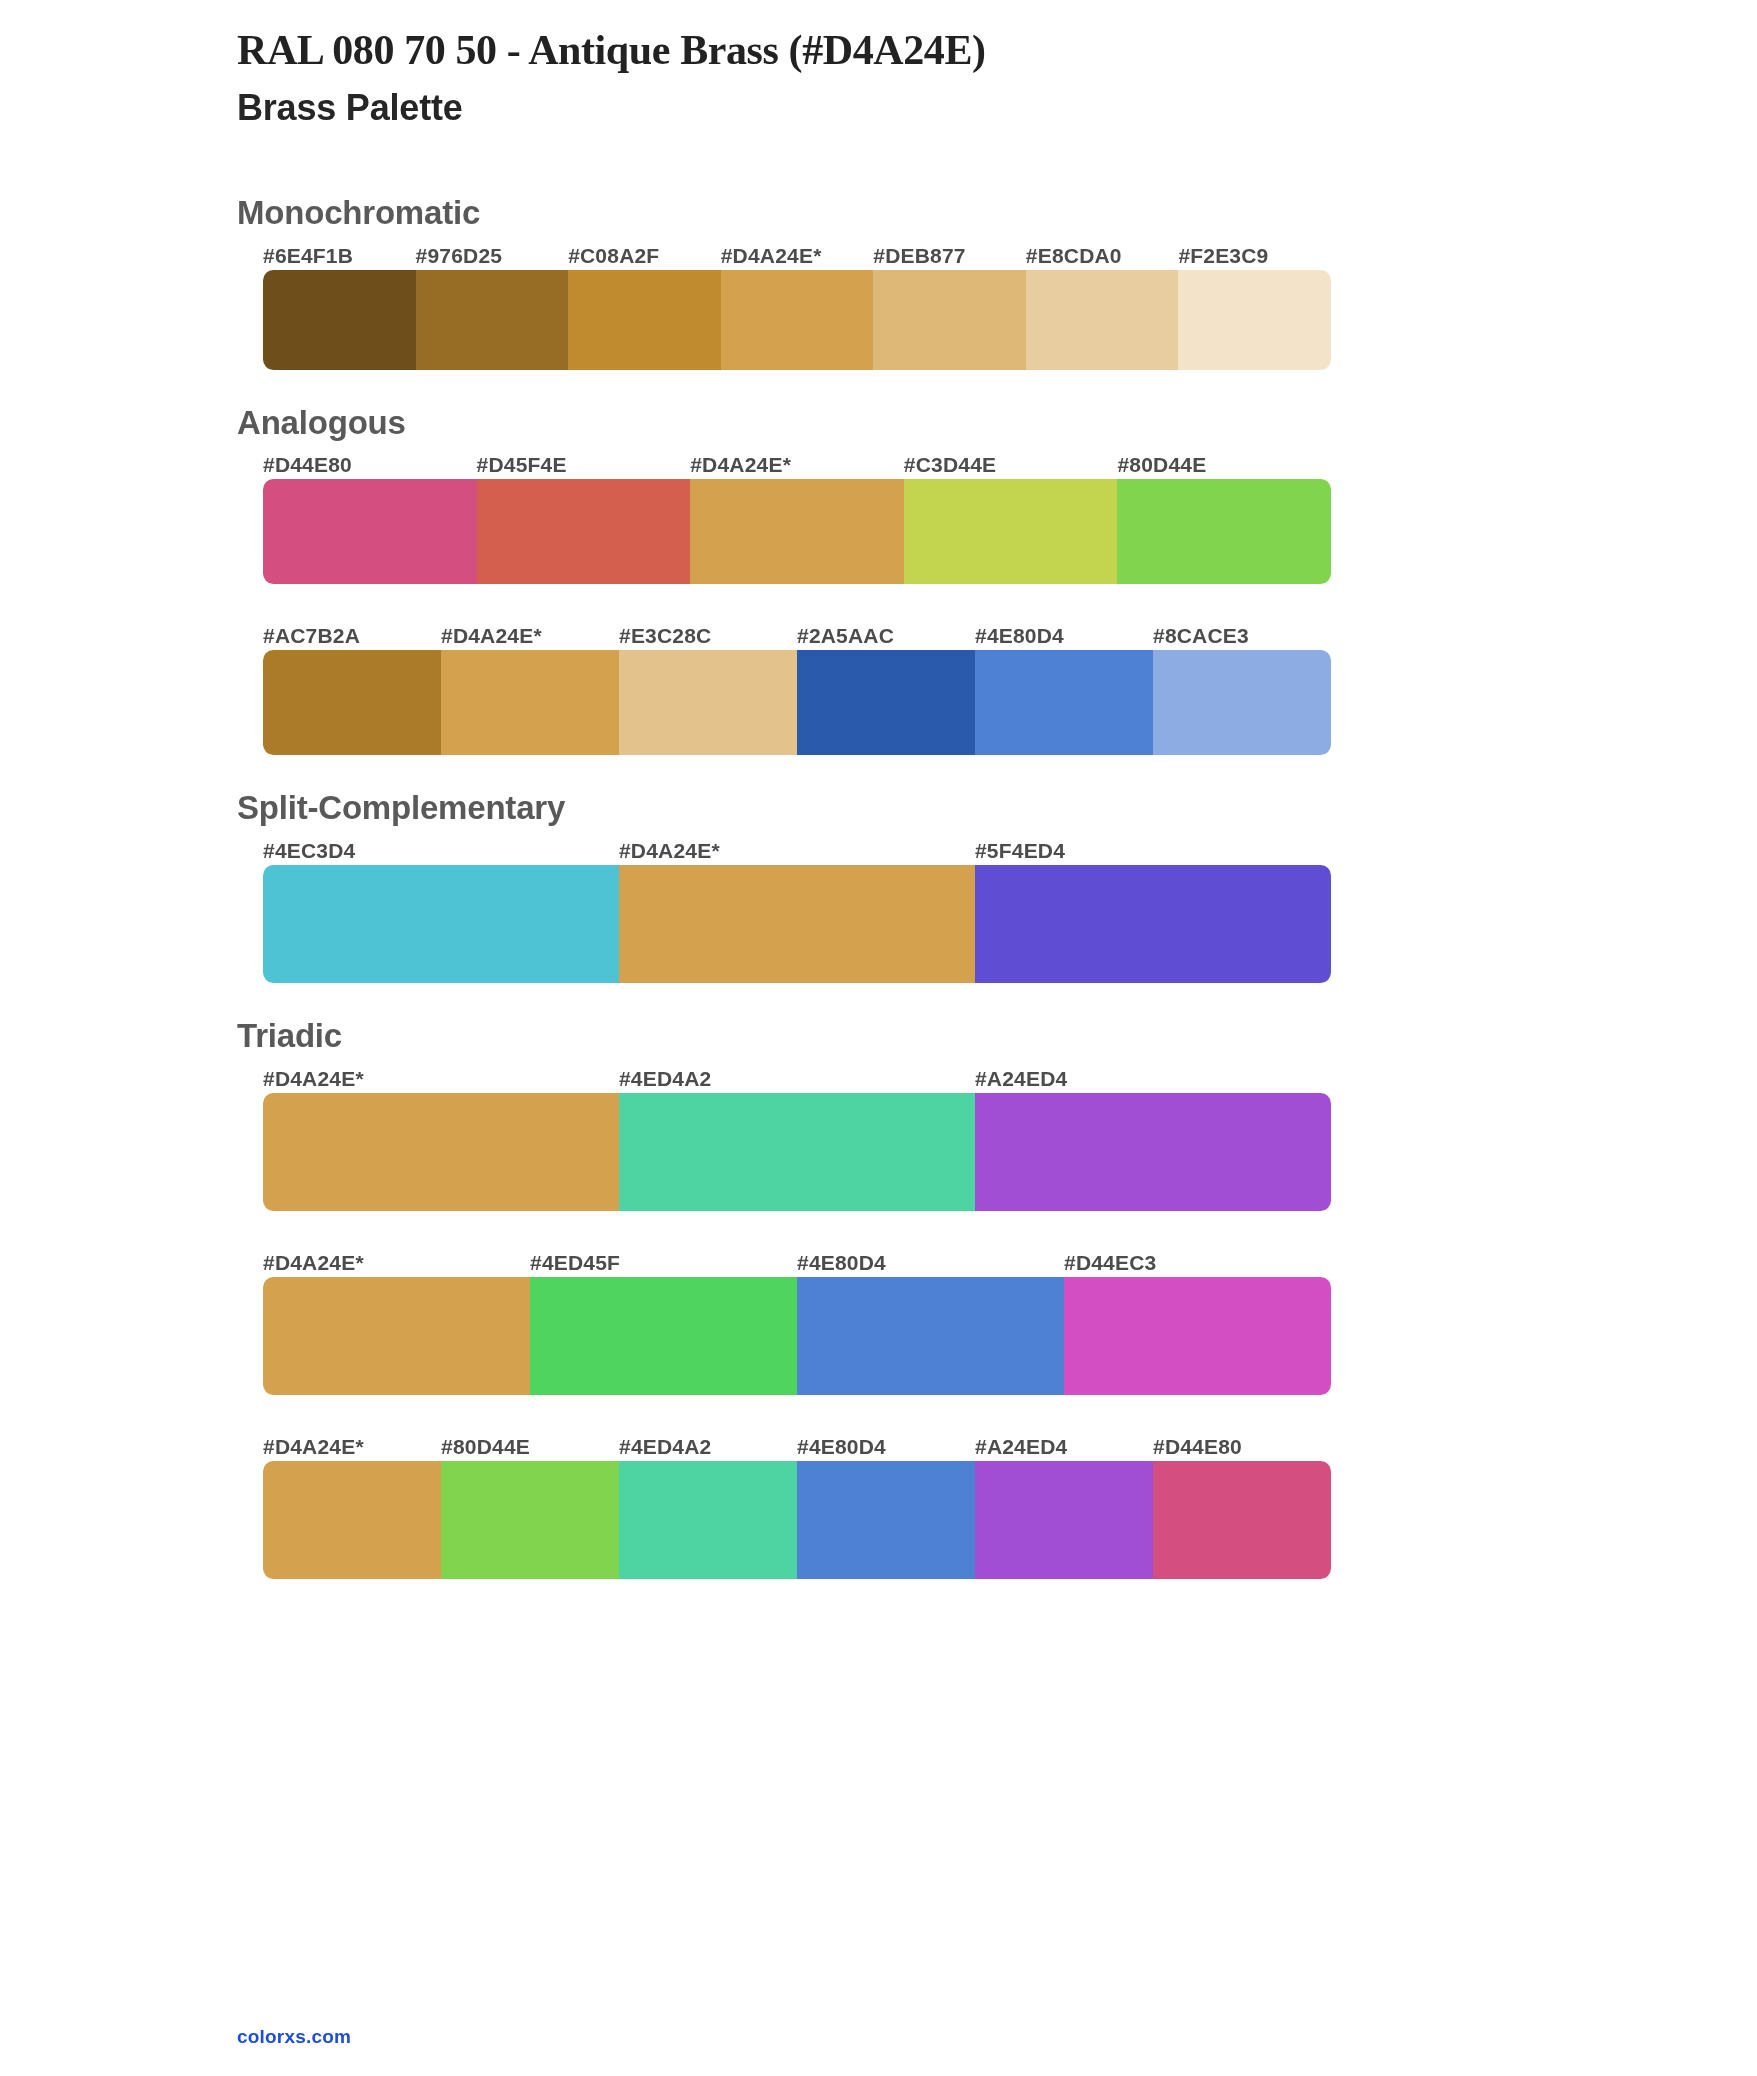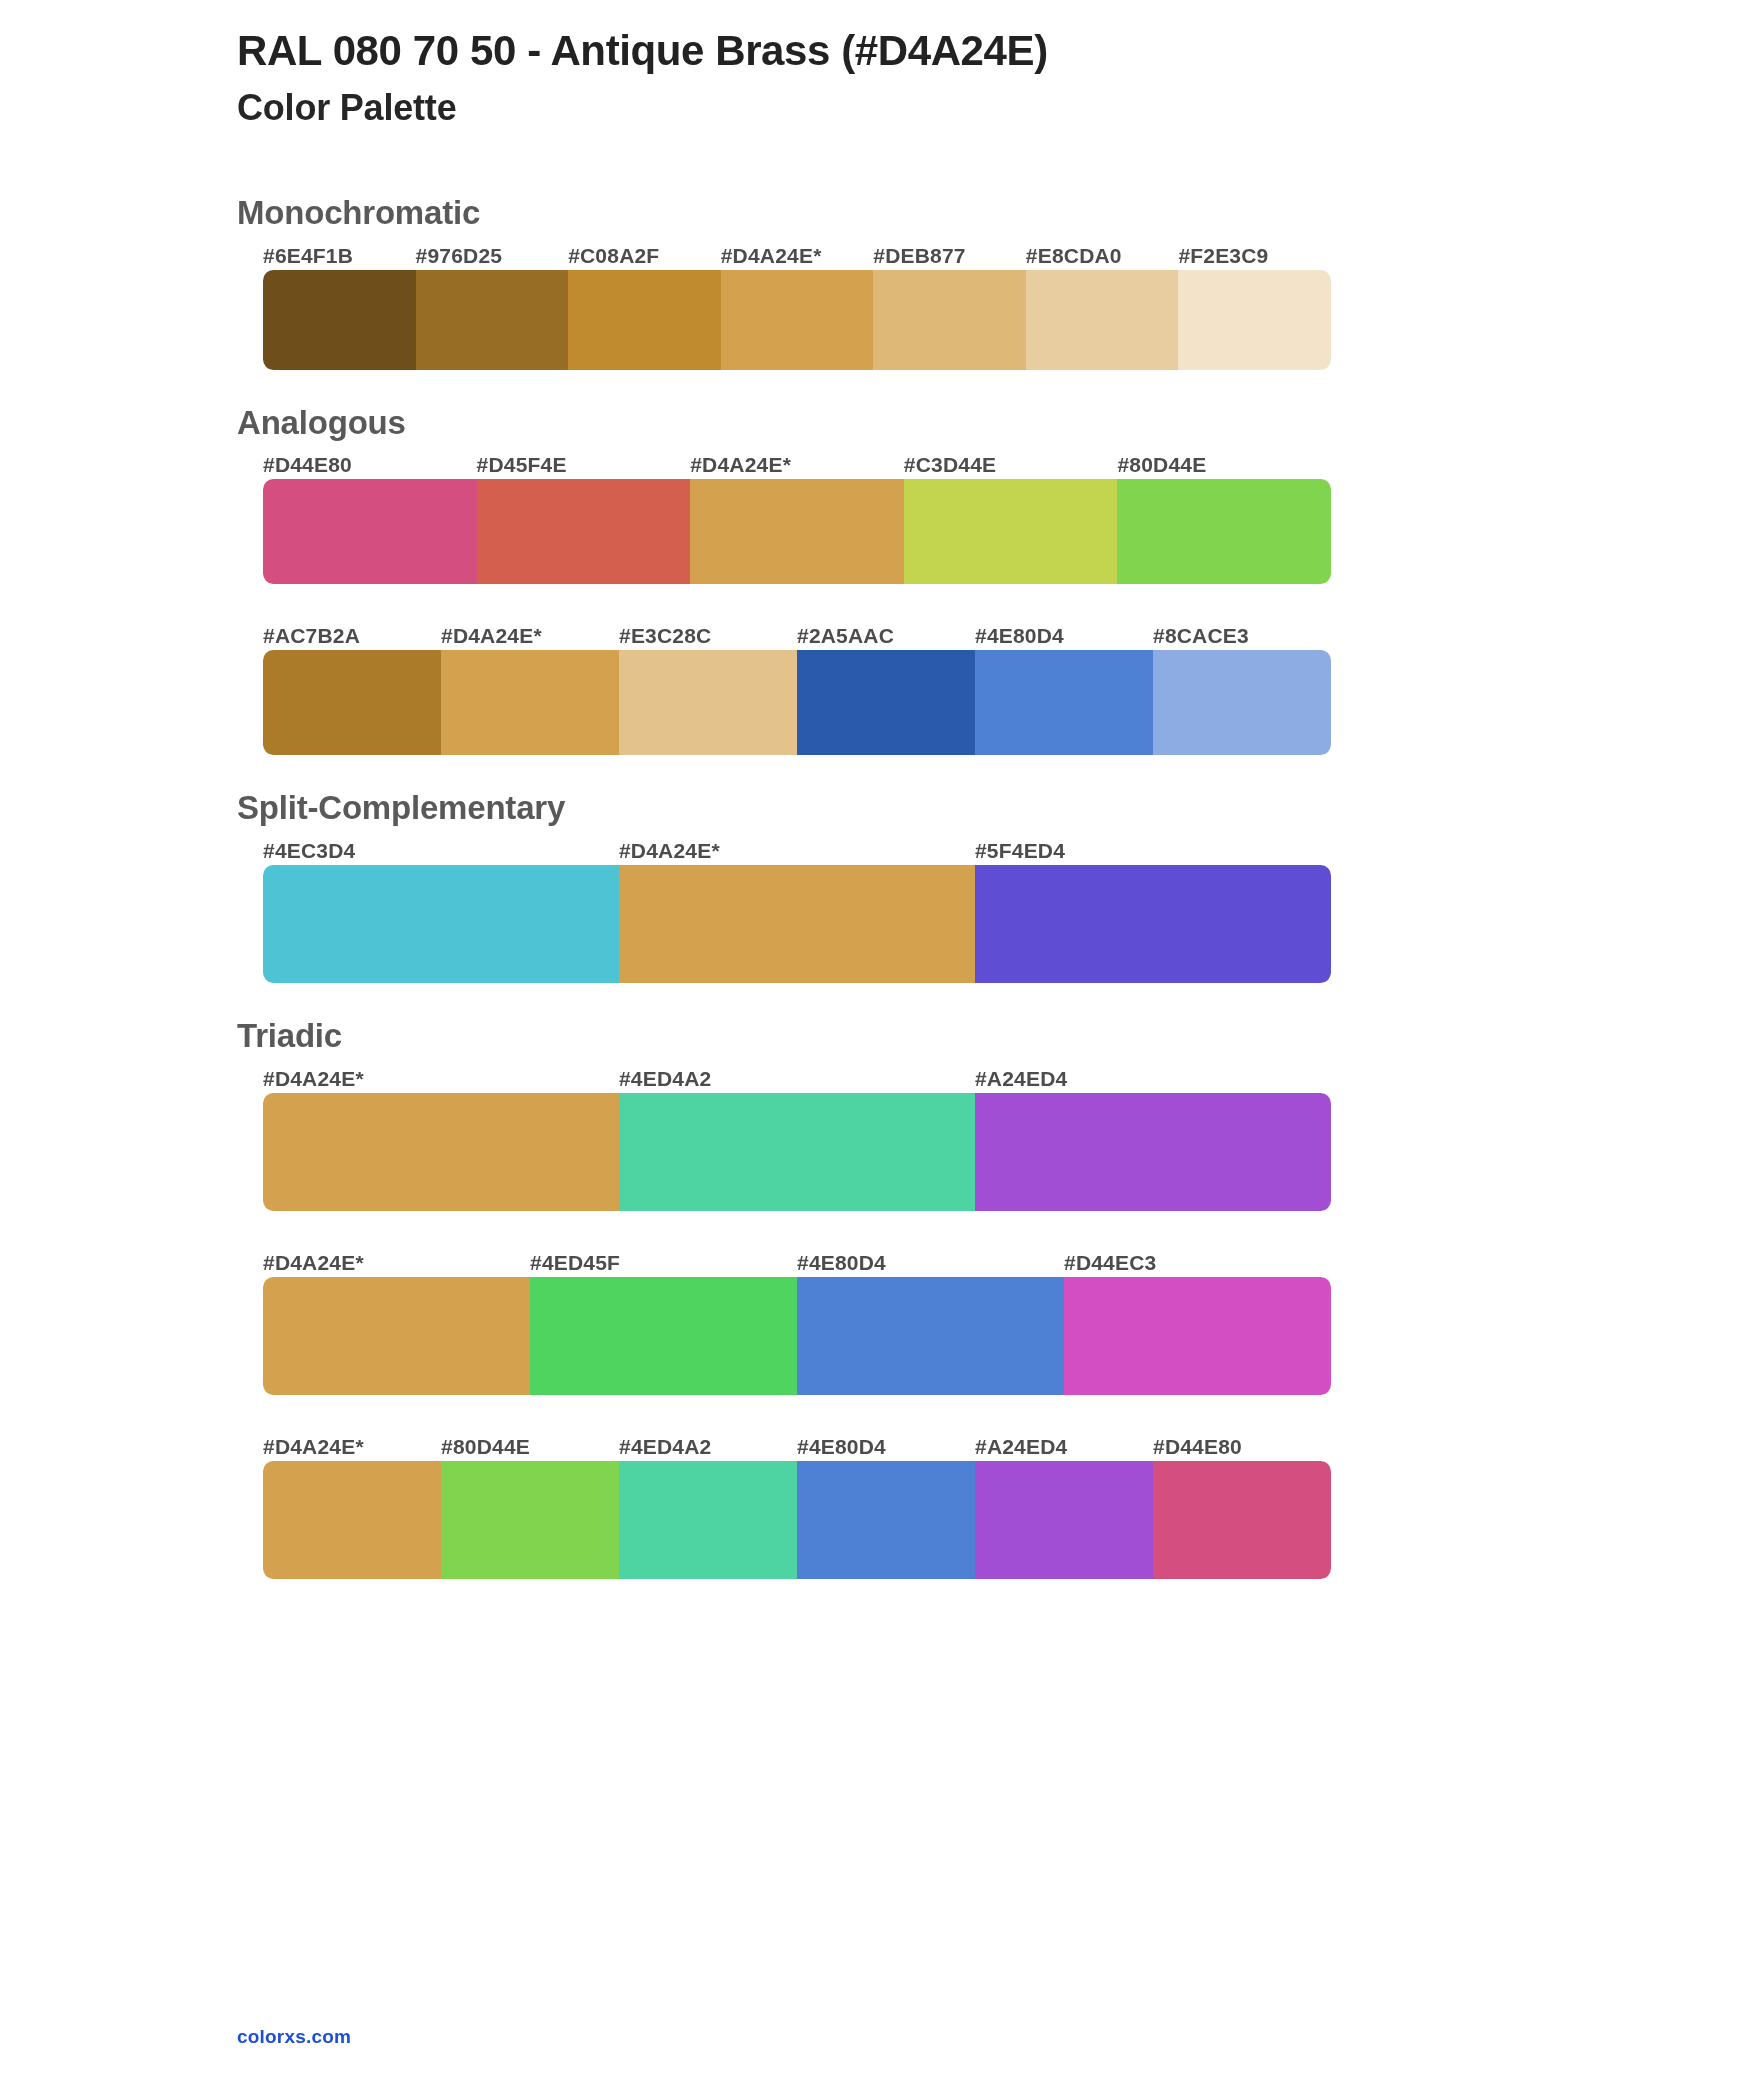--- a/index.html
+++ b/index.html
@@ -26,20 +26,21 @@
     padding: 24px 0 0 0;
   }
   .title {
     font-size: 42px;
     font-weight: bold;
     color: #222222;
     letter-spacing: -0.4px;
     margin: 0 0 0 237px;
     line-height: 1.28;
     white-space: nowrap;
+    font-family: Liberation Serif, serif;
   }
   .subtitle {
     font-size: 36px;
     font-weight: bold;
     color: #262626;
     letter-spacing: -0.2px;
     margin: 8px 0 0 237px;
     line-height: 1.2;
   }
 
@@ -114,21 +115,21 @@
   }
 </style>
 </head>
 <body>
 
 <div class="page">
   <div class="content">
 
     <h1 class="title">RAL 080 70 50 - Antique Brass (#D4A24E)</h1>
 
-    <h2 class="subtitle">Color Palette</h2>
+    <h2 class="subtitle">Brass Palette</h2>
 
     <div class="sections">
         <div class="section">
           <div class="section-title">Monochromatic</div>
           <div class="swatch-block h-mono">
             <div class="labels">
               <div class="label" style="width: 14.2857%;">#6E4F1B</div>
               <div class="label" style="width: 14.2857%;">#976D25</div>
               <div class="label" style="width: 14.2857%;">#C08A2F</div>
               <div class="label" style="width: 14.2857%;">#D4A24E*</div>

